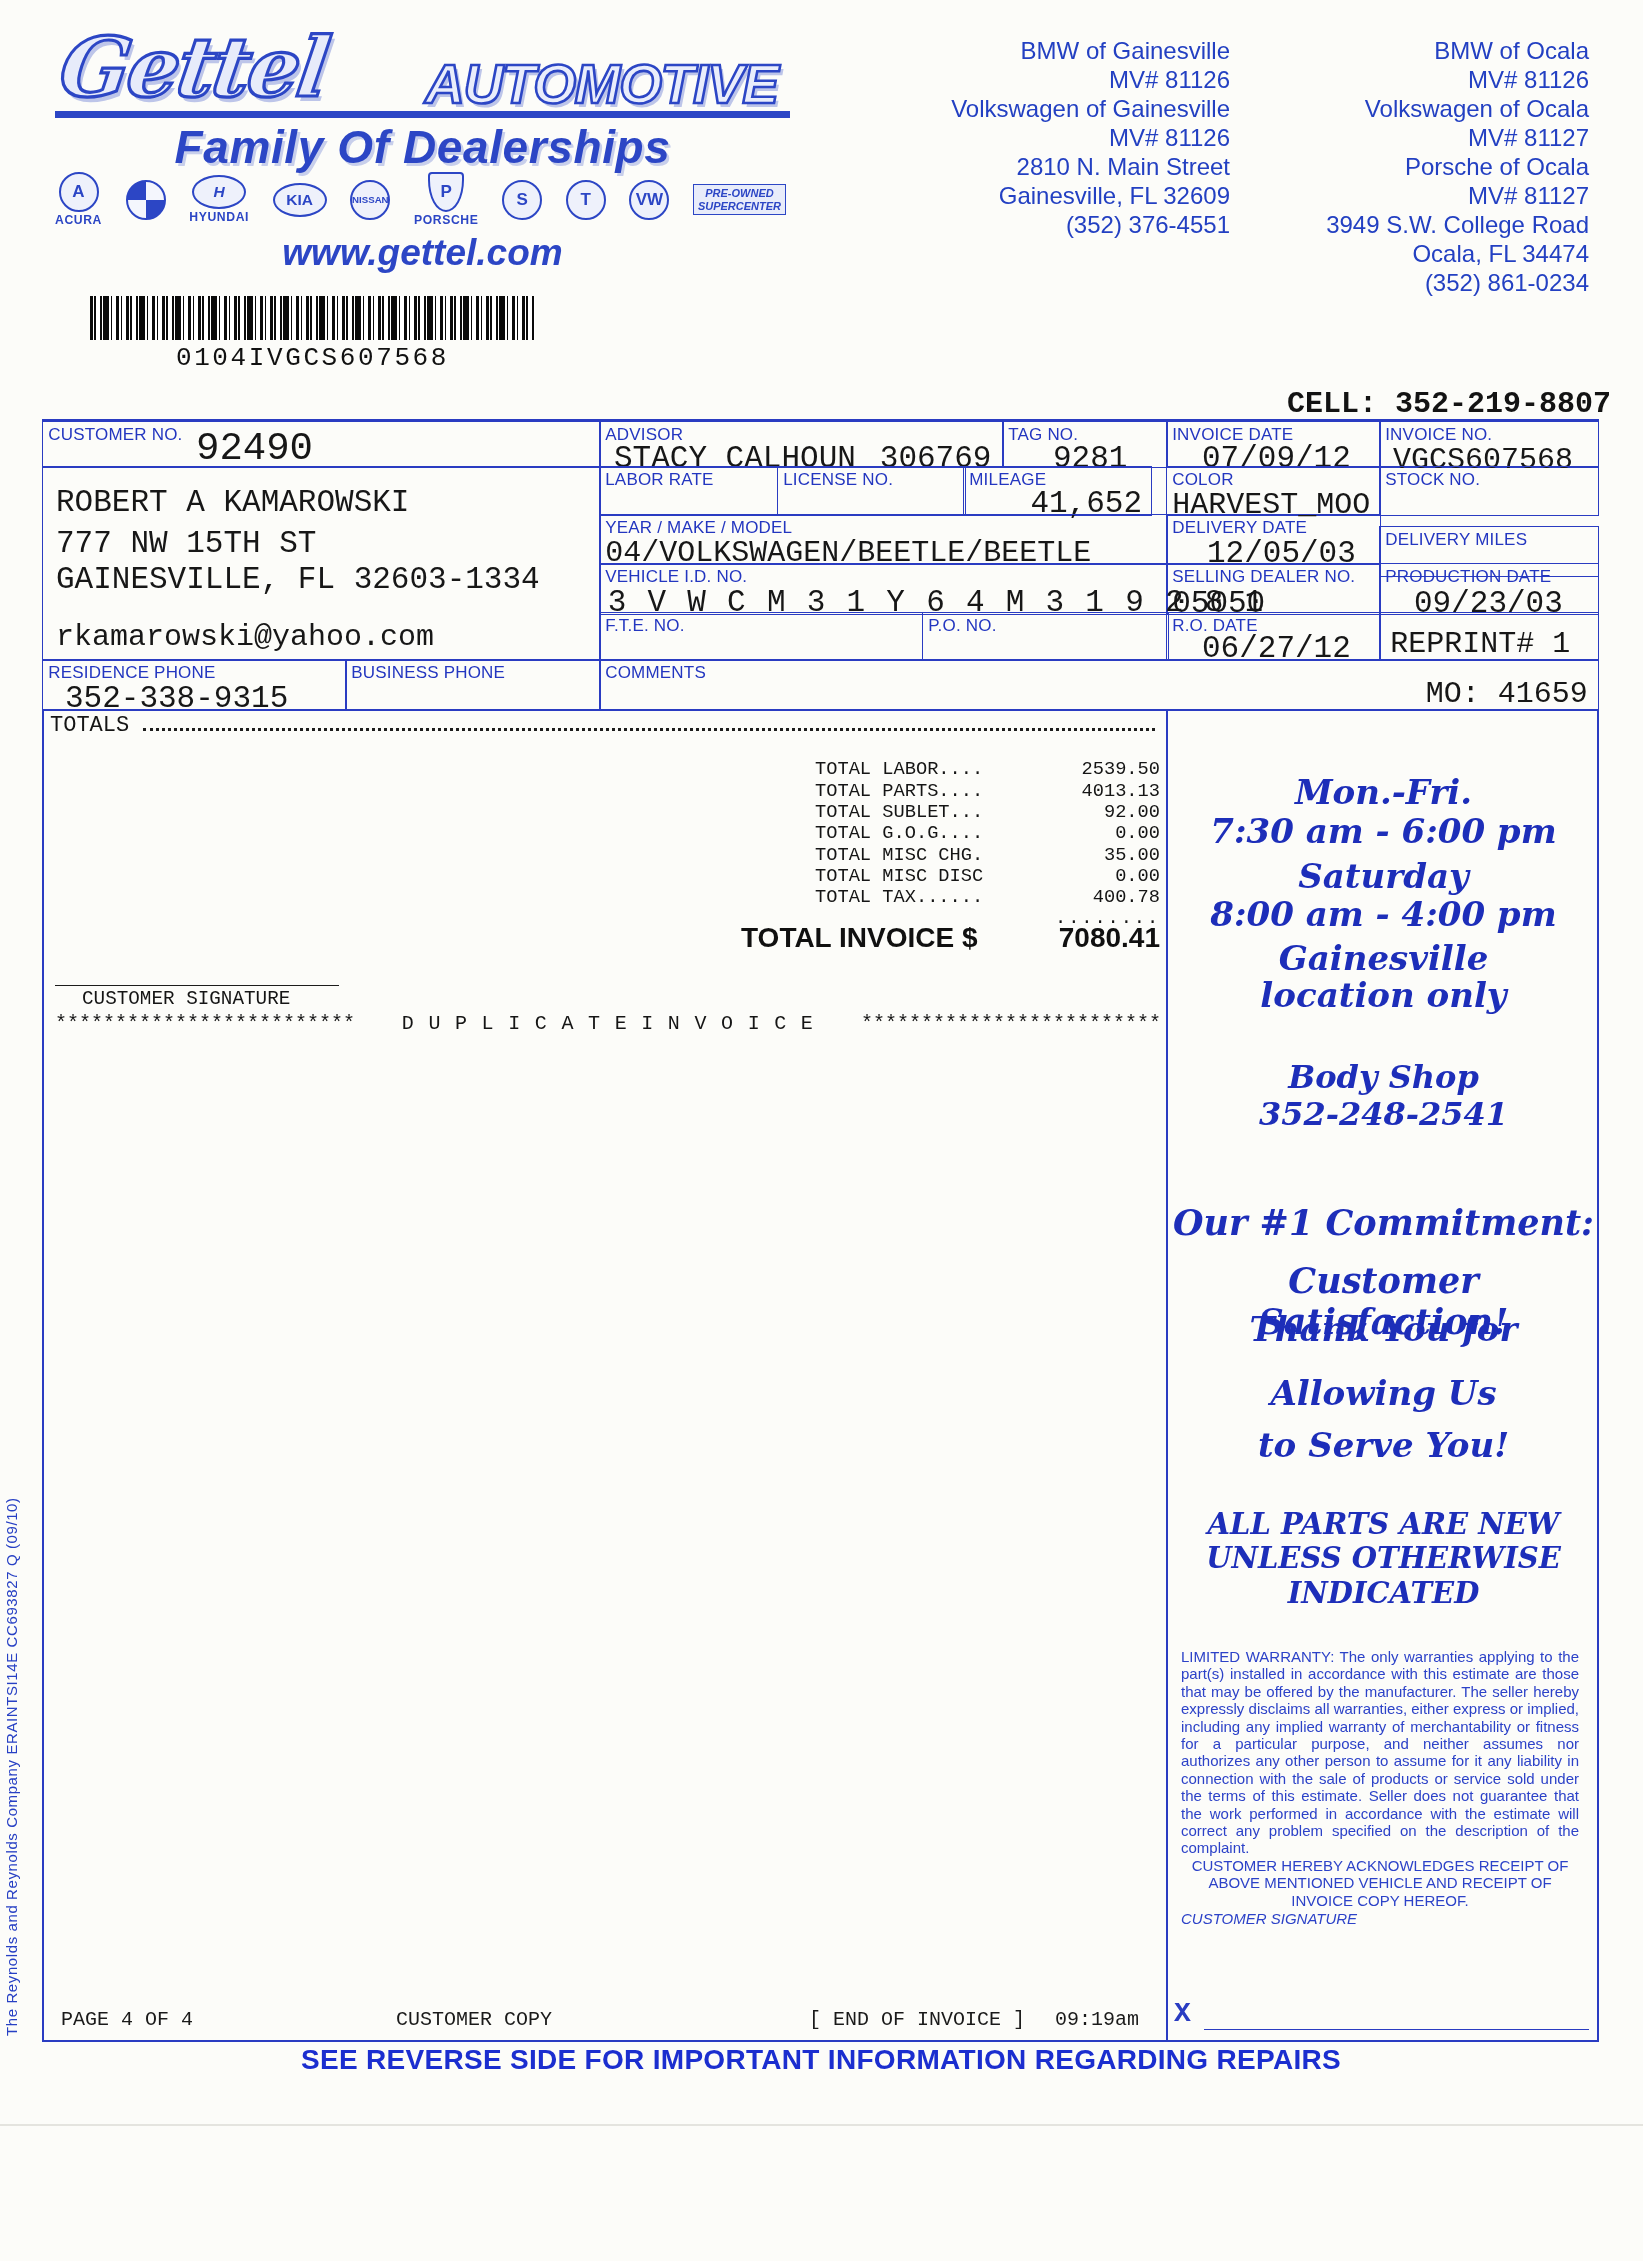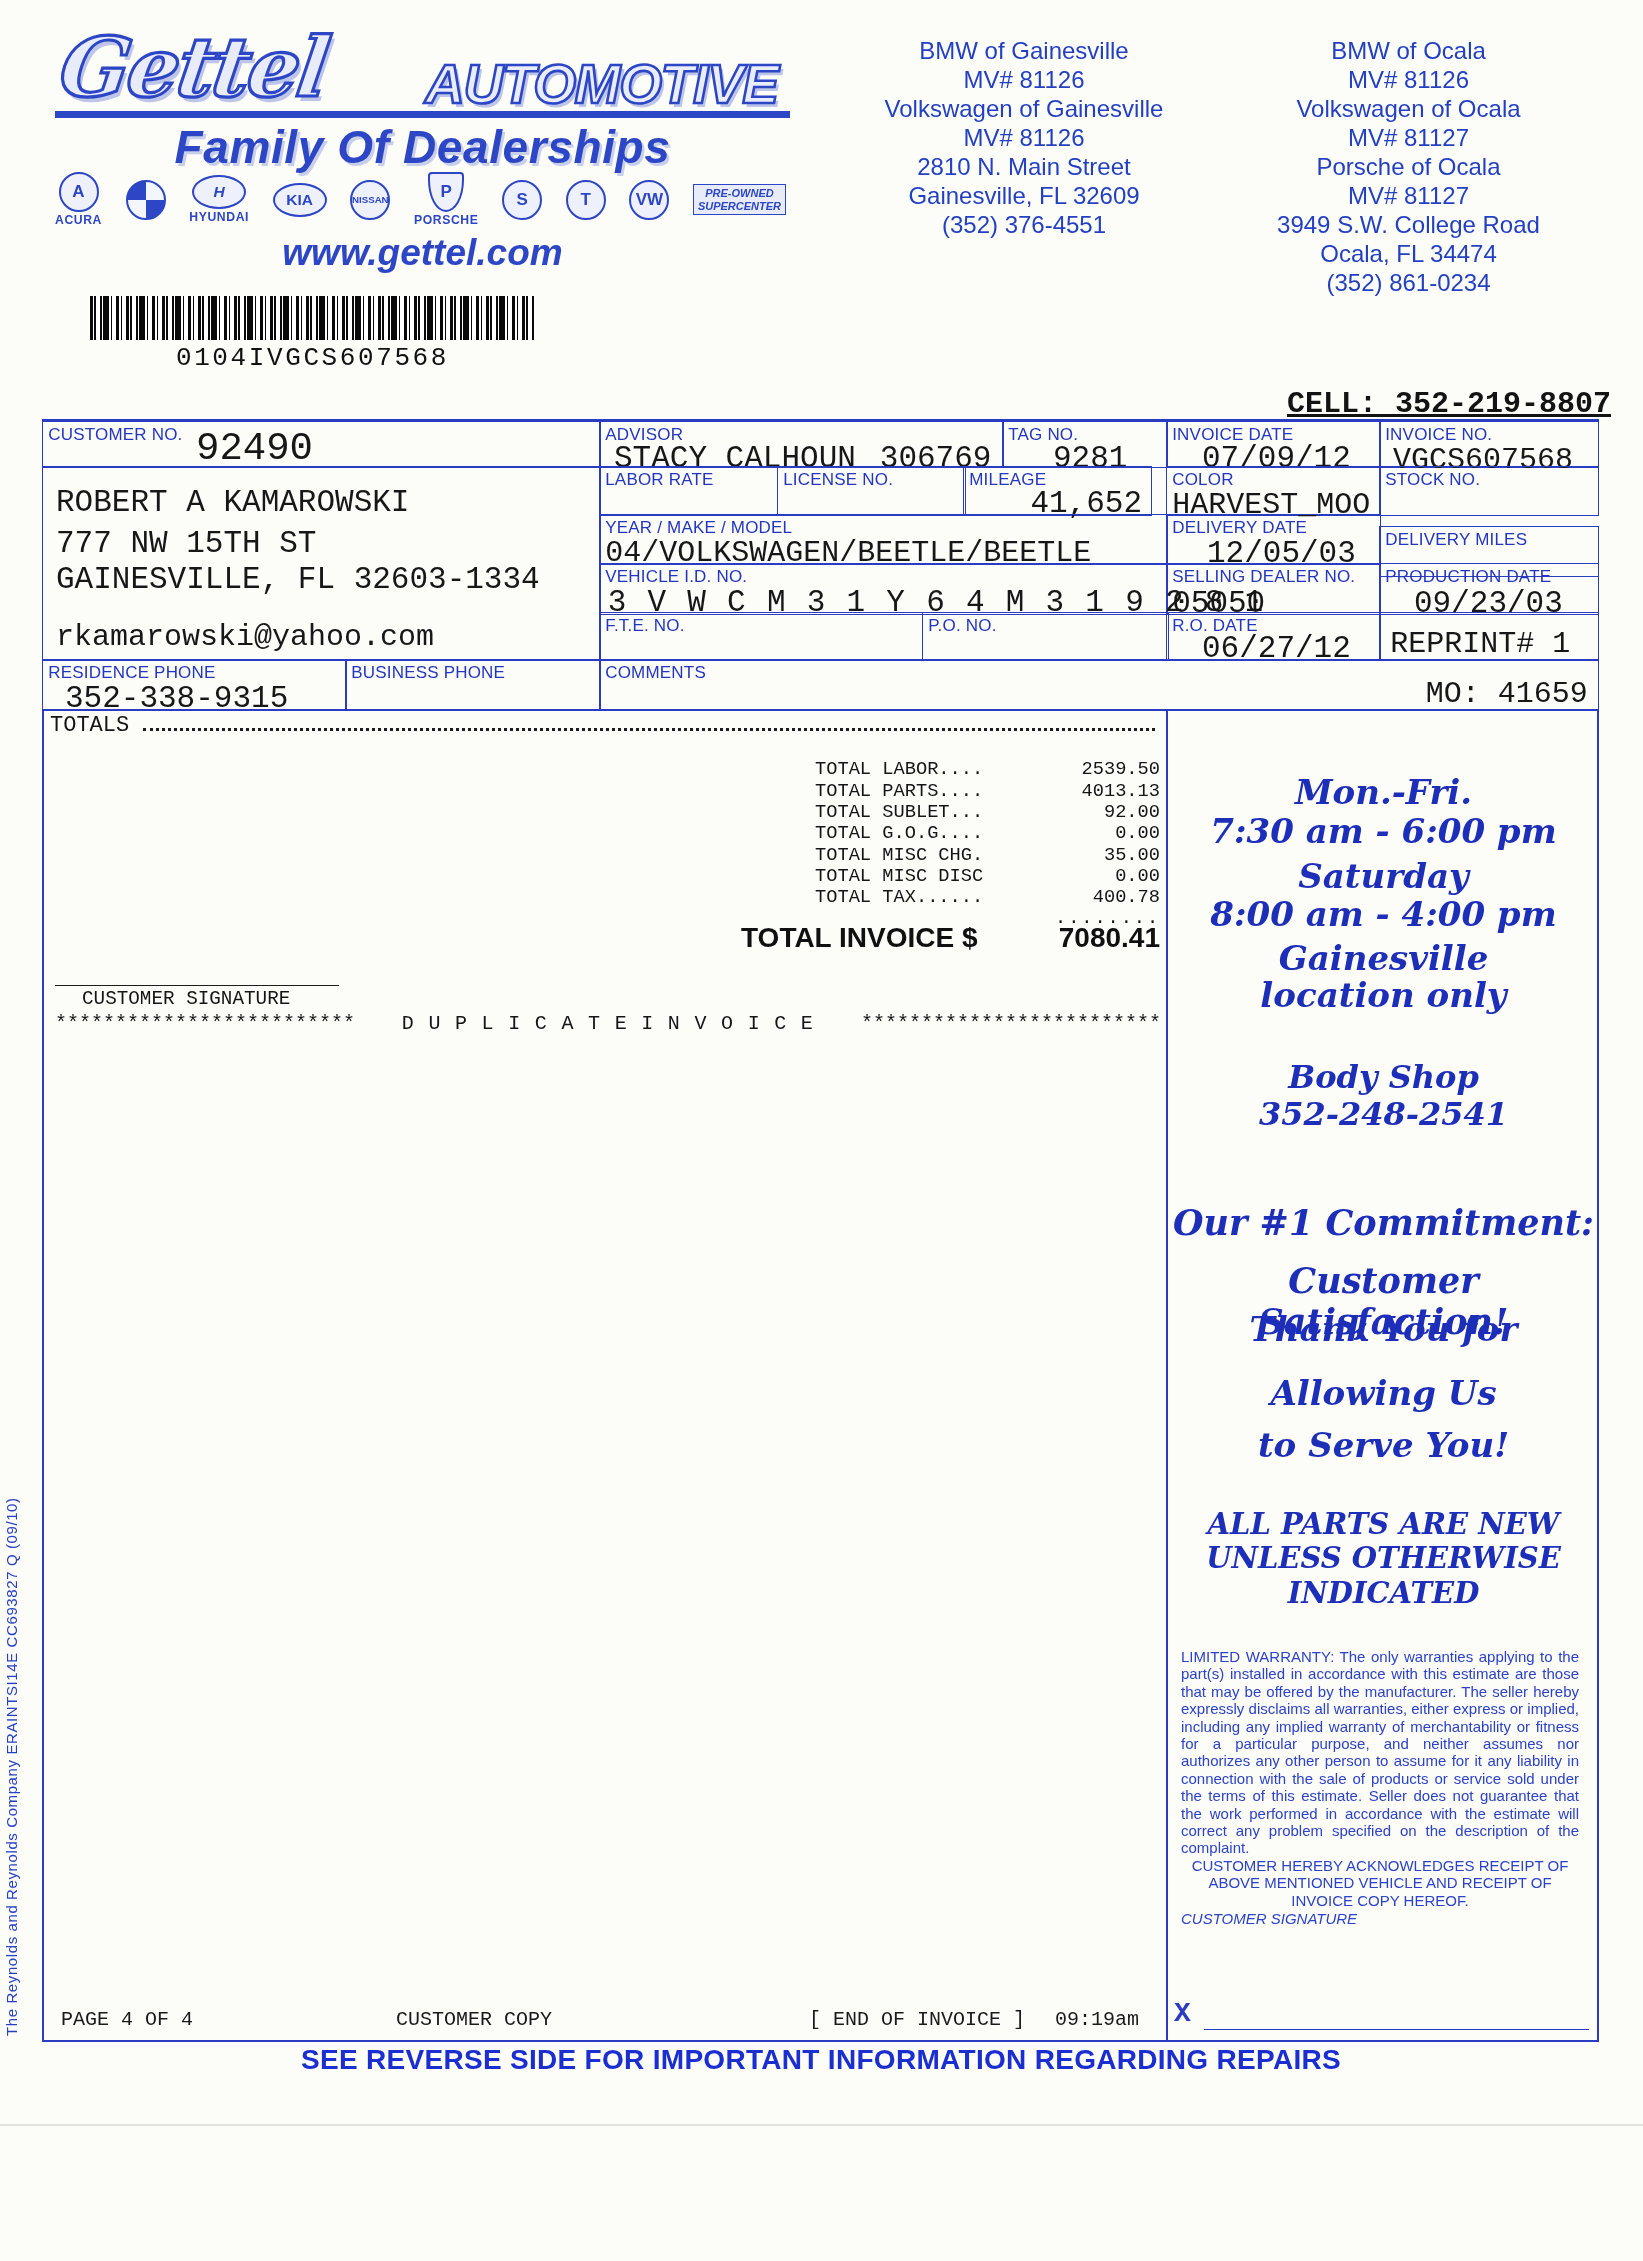--- a/index.html
+++ b/index.html
@@ -40,37 +40,37 @@
     color:#2c46c5;box-sizing:border-box;background:#eef1fb;}
   .bshield{width:36px;height:40px;border:2.6px solid #2c46c5;box-sizing:border-box;
     border-radius:3.9px 3.9px 50% 50%/3.9px 3.9px 80% 80%;display:flex;align-items:center;justify-content:center;
     font-weight:bold;font-size:17px;color:#2c46c5;background:#eef1fb;}
   .bl{font-weight:bold;font-size:12.2px;margin-top:1.9px;letter-spacing:0.6px;}
   .preown{font-weight:bold;font-size:11px;line-height:12.2px;text-align:center;color:#2c46c5;
     border:1.9px solid #2c46c5;padding:2.6px 3.9px;background:#e8ecfa;font-style:italic;}
   .logo-www{position:absolute;left:55px;top:232px;width:735px;text-align:center;
     font-weight:bold;font-size:37px;color:#2c46c5;font-style:italic;letter-spacing:0px;}
   
-  .loc{position:absolute;top:36px;text-align:center;color:#2340c2;
+  .loc{position:absolute;top:36px;text-align:right;color:#2340c2;
     font-size:24px;line-height:29px;font-weight:400;}
   .loc1{left:818px;width:412px;}
   .loc2{left:1228px;width:361px;}
   
   .barcode{
     position:absolute;left:90px;top:296px;width:445px;height:44px;
     background:repeating-linear-gradient(90deg,
       #0a0a0a 0 2.6px,#fff 2.6px 4.5px,#0a0a0a 4.5px 5.8px,#fff 5.8px 10.3px,
       #0a0a0a 10.3px 11.6px,#fff 11.6px 13.5px,#0a0a0a 13.5px 18.7px,#fff 18.7px 20.6px,
       #0a0a0a 20.6px 22px,#fff 22px 26px,#0a0a0a 26px 29px,#fff 29px 31px,
       #0a0a0a 31px 32px,#fff 32px 36px);
   }
   .barcode-text{position:absolute;left:90px;top:343px;width:445px;text-align:center;
     font-family:"Liberation Mono","DejaVu Sans Mono",monospace;font-size:26px;color:#111;letter-spacing:2.6px;}
   .cell-line{position:absolute;left:1211px;top:387px;width:400px;text-align:right;
-    font-family:"Liberation Mono","DejaVu Sans Mono",monospace;font-size:30px;font-weight:600;color:#131313;text-decoration:underline;}
+    font-family:"Liberation Mono","DejaVu Sans Mono",monospace;font-size:30px;font-weight:600;color:#131313;}
   
   .cell{position:absolute;border:1.9px solid #2a3cc2;box-sizing:border-box;background:transparent;}
   .cell .lbl{position:absolute;top:2.6px;left:5.2px;font-size:17px;color:#2336c0;letter-spacing:0.2px;white-space:nowrap;}
   .val{position:absolute;font-family:"Liberation Mono","DejaVu Sans Mono",monospace;
     color:#171717;white-space:nowrap;}
   .box{position:absolute;border:2.6px solid #2a3cc2;box-sizing:border-box;}
   
   .totals-header{position:absolute;left:50px;top:713px;
     font-family:"Liberation Mono","DejaVu Sans Mono",monospace;font-size:22px;color:#151515;}
   .totals-leader{position:absolute;left:143px;top:724px;width:1012px;height:3.9px;

